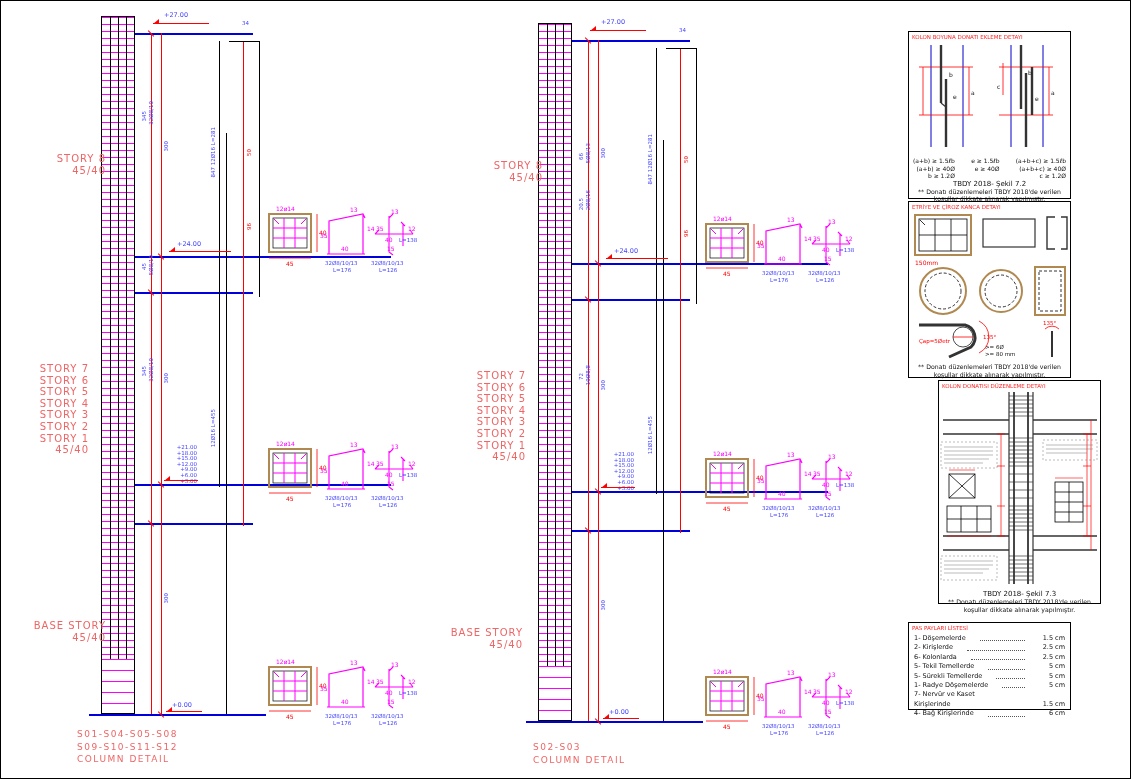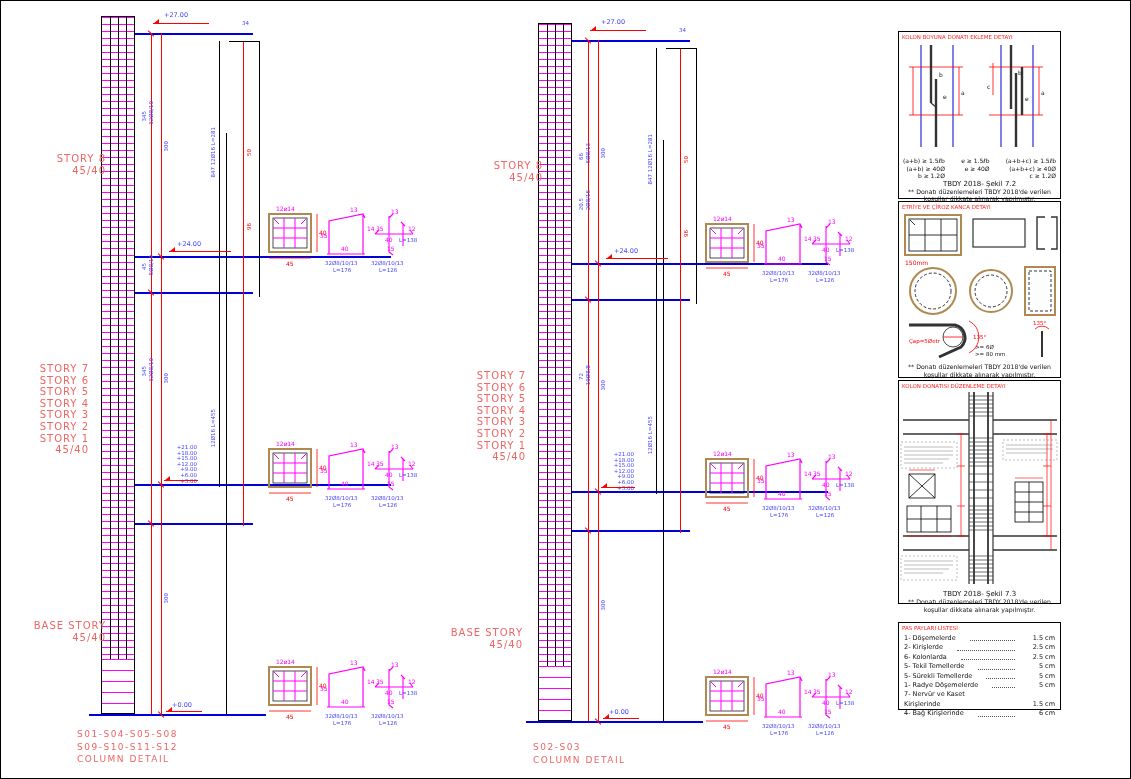--- a/index.html
+++ b/index.html
@@ -18,21 +18,21 @@
   .tick{position:absolute;width:8px;height:1px;background:#ff0000;transform:rotate(45deg);}
   .story{position:absolute;color:#ee6666;font-size:10px;letter-spacing:1px;line-height:11.6px;text-align:right;}
   .cap{position:absolute;color:#ee6666;font-size:9px;letter-spacing:1.5px;line-height:12.5px;}
   .elevtxt{position:absolute;color:#4444ff;font-size:6.5px;white-space:nowrap;}
   .fline{position:absolute;height:1px;background:#ff0000;}
   .ftri{position:absolute;width:0;height:0;border-right:6px solid #ff0000;border-top:5px solid transparent;}
   .vlab{position:absolute;writing-mode:vertical-rl;transform:rotate(180deg);font-size:5.5px;line-height:6px;color:#4444ff;white-space:nowrap;}
   .vlab-red{color:#ff0000;}
   .stack{position:absolute;color:#4444ff;font-size:5.5px;line-height:5.6px;text-align:right;width:44px;}
   
-  .panel{position:absolute;border:1px solid #000;box-sizing:border-box;background:#fff;}
+  .panel{position:absolute;border:1px solid #000;box-sizing:border-box;background:#fff;margin-left:10px;}
   .ptitle{color:#ff2222;font-size:5.5px;line-height:8px;padding:1px 3px 0 3px;white-space:nowrap;overflow:hidden;}
   .formula{font-size:6px;line-height:7.5px;color:#111;text-align:right;white-space:pre;}
   .pcap{font-size:7px;color:#111;text-align:center;}
   .pnote{font-size:6.2px;line-height:7.5px;color:#111;text-align:center;}
   .tbl{padding:2px 5px;}
   .trow{display:flex;align-items:flex-end;font-size:6.5px;line-height:9.4px;color:#111;gap:11px;}
   .trow .lead{flex:1;border-bottom:1px dotted #555;margin:0 3px 2px 3px;height:6px;}
   .trow .val{width:26px;text-align:right;}
   svg text{font-family:"DejaVu Sans",sans-serif;}
 </style>
@@ -340,21 +340,21 @@
       <text x="74" y="128" font-size="5.5" fill="#ff0000">135°</text>
       <text x="76" y="138" font-size="5.5" fill="#111">&gt;= 6Ø</text>
       <text x="76" y="145" font-size="5.5" fill="#111">&gt;= 80 mm</text>
       <path d="M136,118 A10,10 0 0 1 150,118" fill="none" stroke="#ff0000" stroke-width="0.8"></path>
       <line x1="143" y1="120" x2="143" y2="146" stroke="#333" stroke-width="2"></line>
       <text x="134" y="114" font-size="5.5" fill="#ff0000">135°</text>
     </svg>
     <div class="pnote"><span>** Donatı düzenlemeleri TBDY 2018'de verilen</span><br><span>koşullar dikkate alınarak yapılmıştır.</span></div>
   </div>
 
-  <div class="panel" style="left:897px;top:379px;width:163px;height:224px">
+  <div class="panel" style="left:927px;top:379px;width:163px;height:224px">
     <div class="ptitle">KOLON DONATISI DÜZENLEME DETAYI</div>
     <svg width="161" height="196">
       <g stroke="#333">
         <line x1="70" y1="2" x2="70" y2="194" stroke-width="1.2"></line>
         <line x1="94" y1="2" x2="94" y2="194" stroke-width="1.2"></line>
         <line x1="75" y1="2" x2="75" y2="194" stroke-width="1.8"></line>
         <line x1="89" y1="2" x2="89" y2="194" stroke-width="1.8"></line>
         <line x1="4" y1="30" x2="70" y2="30" stroke-width="1.4"></line>
           <line x1="4" y1="44" x2="70" y2="44" stroke-width="1.4"></line>
         <line x1="94" y1="30" x2="158" y2="30" stroke-width="1.4"></line>

